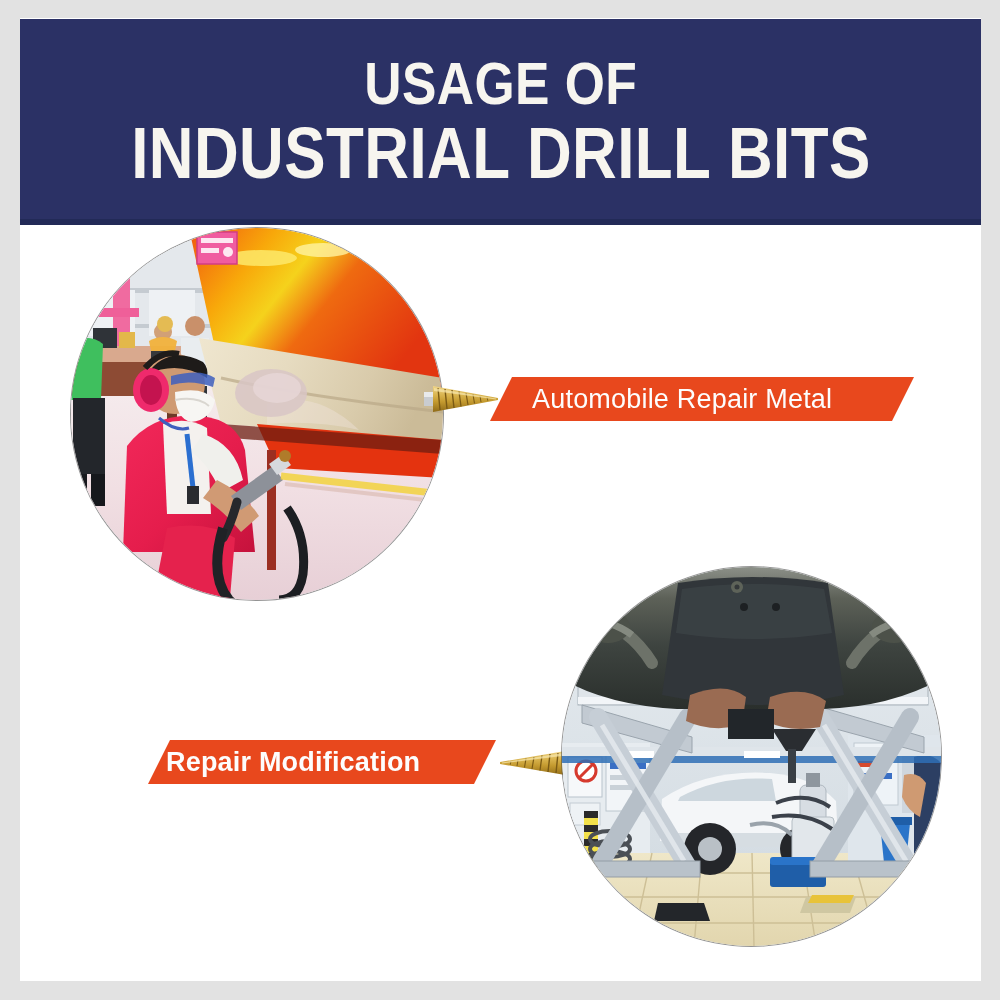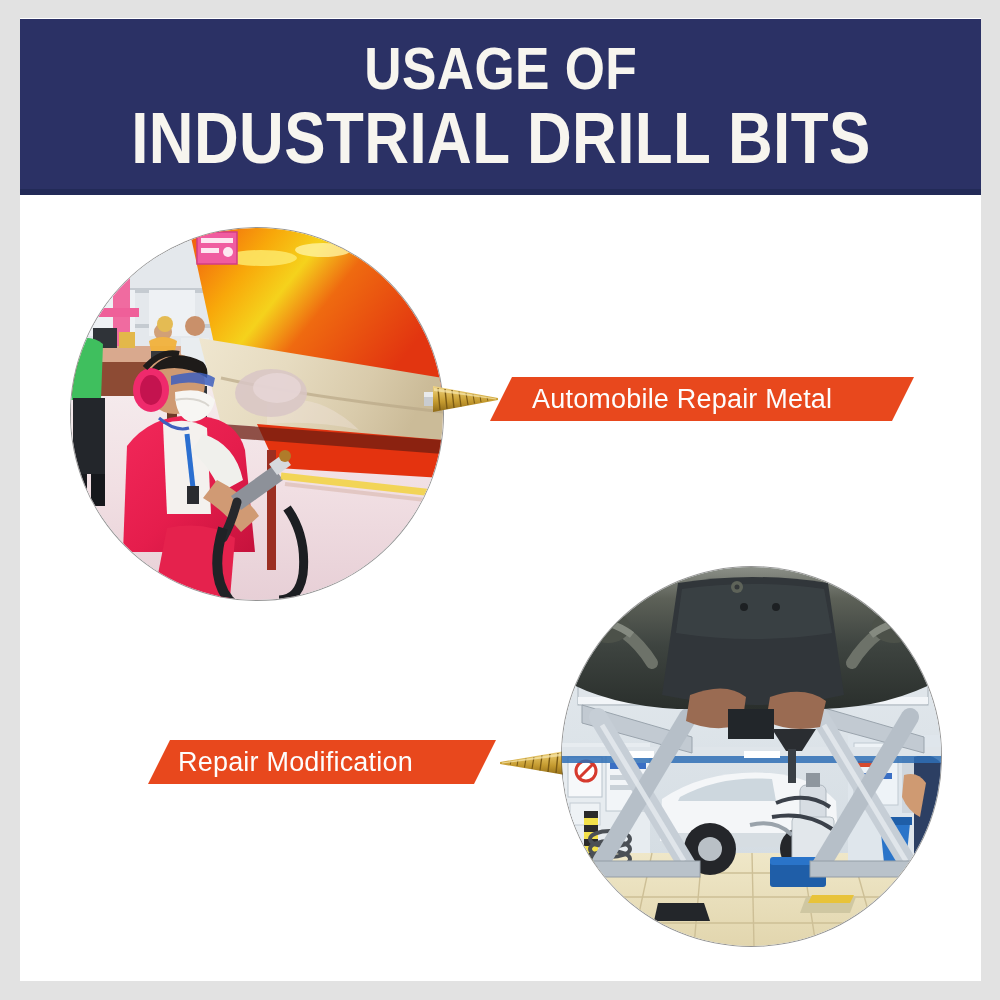--- a/index.html
+++ b/index.html
@@ -28,21 +28,21 @@
     height: 963px;
     background: #ffffff;
   }
 
   
   .header-banner {
     position: absolute;
     left: 20px;
     top: 19px;
     width: 961px;
-    height: 176px;
+    height: 206px;
     background: #2b3165;
     display: flex;
     flex-direction: column;
     align-items: center;
     justify-content: center;
     overflow: hidden;
   }
   .header-banner::after {
     content: "";
     position: absolute;
@@ -122,21 +122,21 @@
   #callout-automobile .label { margin-left: 42px; }
 
   
   #callout-repair {
     left: 148px; top: 740px; width: 348px;
   }
   #callout-repair .plate,
   #callout-repair .shadow {
     clip-path: polygon(22px 0, 100% 0, calc(100% - 22px) 100%, 0 100%);
   }
-  #callout-repair .label { margin-left: 30px; }
+  #callout-repair .label { margin-left: 18px; font-weight: bold; }
 
   
   .drill-bit {
     position: absolute;
     display: block;
   }
   #drill-bit-top { left: 424px; top: 378px; width: 80px; height: 42px; }
   #drill-bit-bottom { left: 494px; top: 742px; width: 88px; height: 42px; }
 </style>
 </head>

